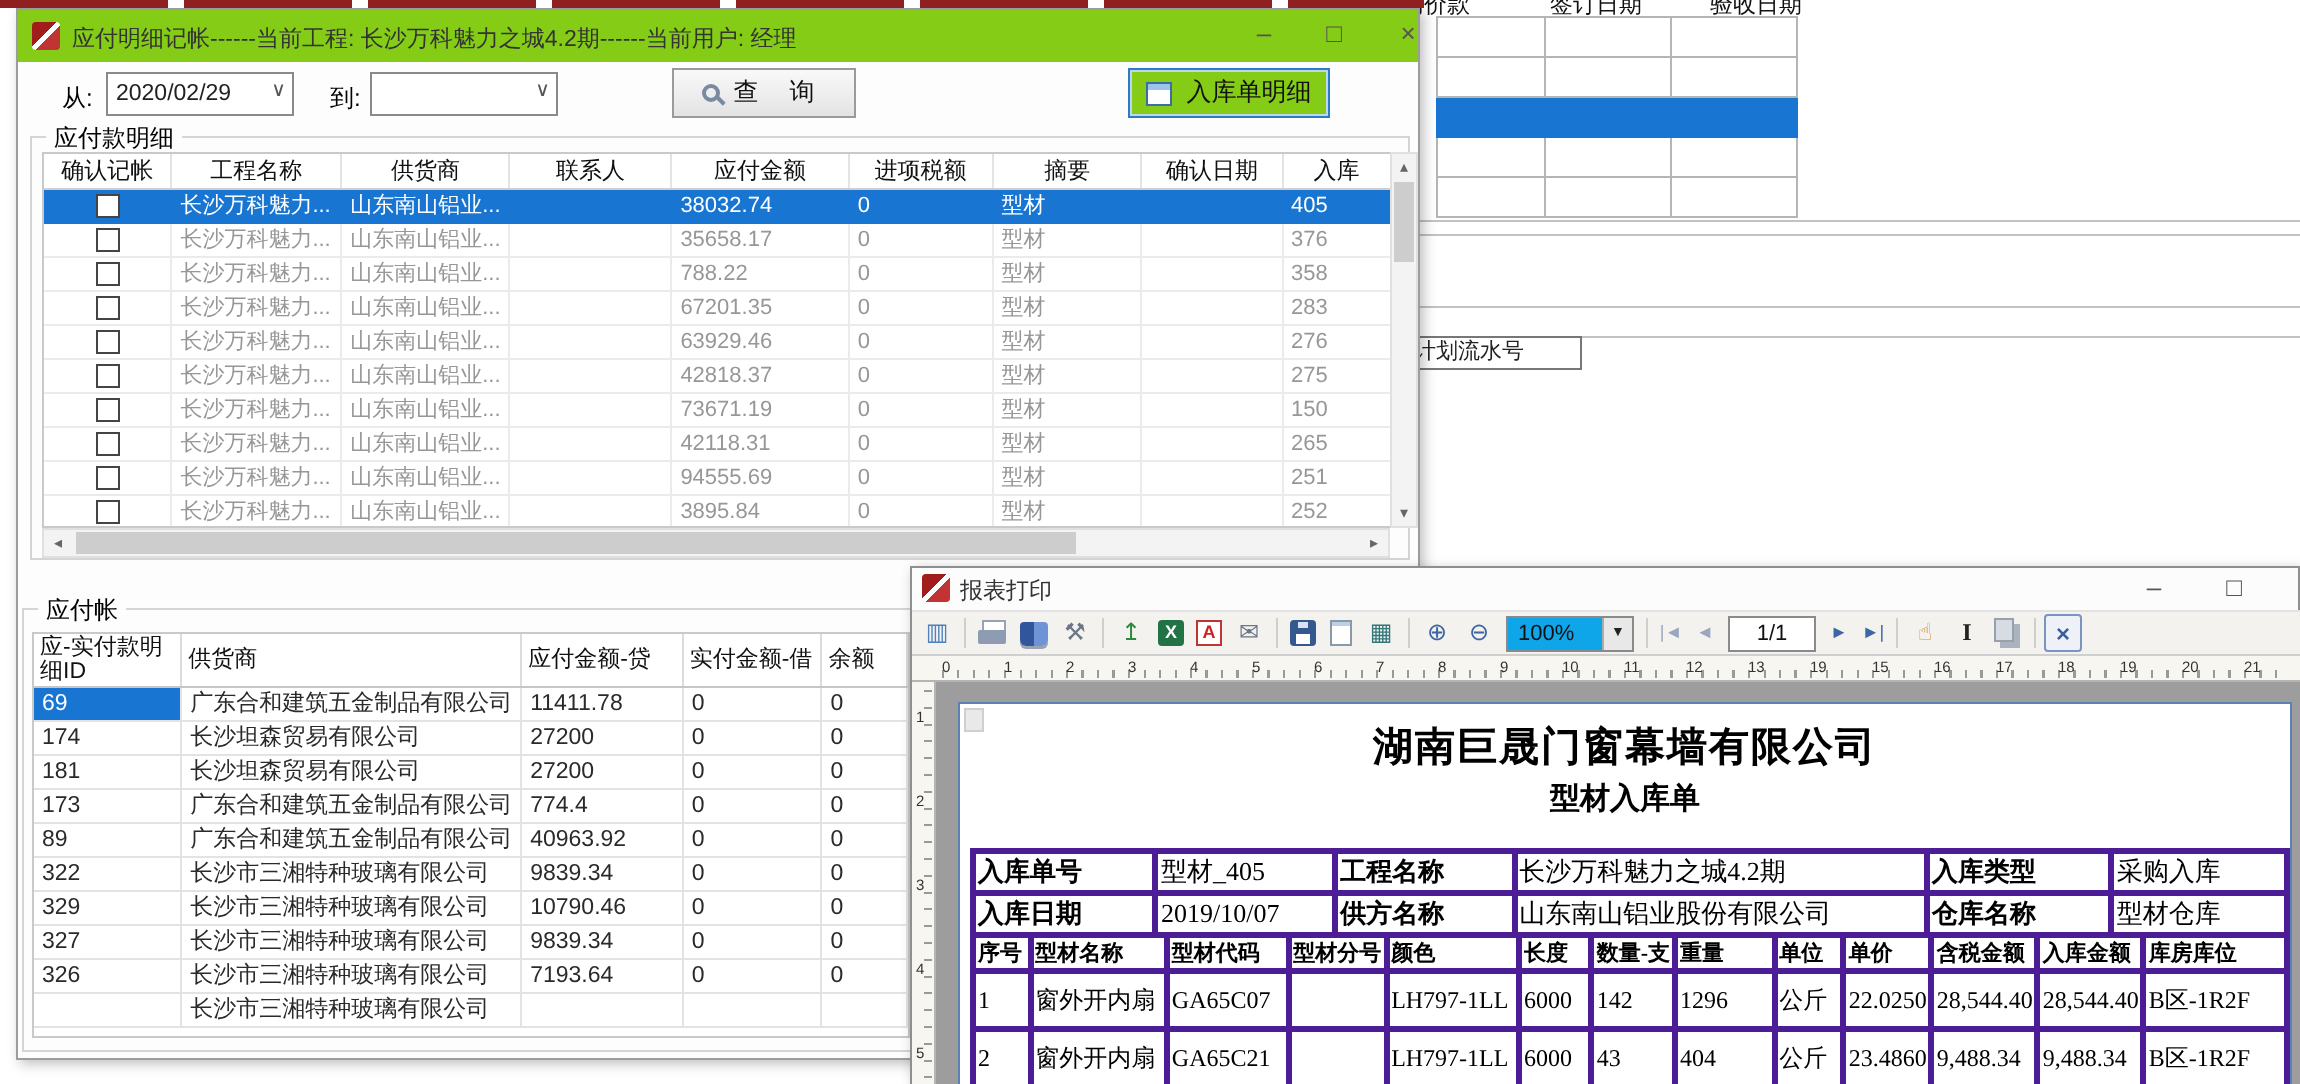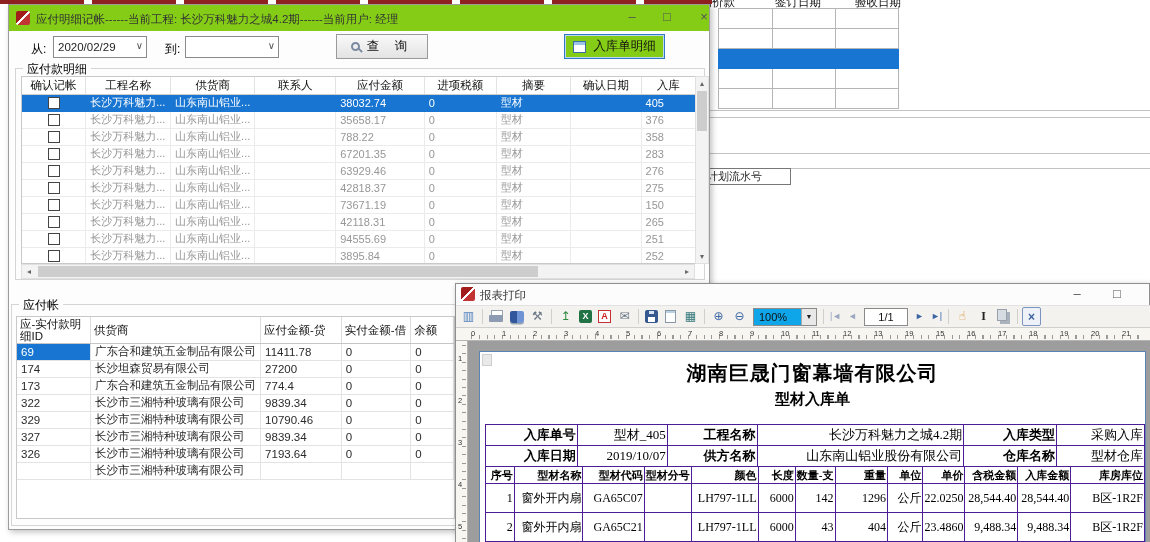--- a/index.html
+++ b/index.html
@@ -91,21 +91,21 @@
 .hruler::before{content:"";position:absolute;left:15px;right:10px;bottom:1px;height:4px;background:repeating-linear-gradient(90deg,#999 0 1px,transparent 1px 7.75px)}
 .vruler{position:absolute;left:0;top:57px;width:12px;height:202px;background:#f7f6f1;border-right:1px solid #b5b5b5;overflow:hidden}
 .vruler::before{content:"";position:absolute;top:4px;bottom:0;right:1px;width:4px;background:repeating-linear-gradient(180deg,#999 0 1px,transparent 1px 8.4px)}
 .rmark{position:absolute;font-size:7.5px;color:#333}
 .pagearea{position:absolute;left:12px;top:57px;width:683px;height:202px;background:#9d9d9d;overflow:hidden}
 .page{position:absolute;left:11px;top:10px;width:667px;height:280px;background:#fff;border:1px solid #5a82b5}
 .corner{position:absolute;left:2px;top:2px;width:10px;height:12px;background:#e9e9e9;border:1px solid #cfcfcf}
 .company{position:absolute;left:0;top:8px;width:100%;text-align:center;font-family:"Liberation Serif",serif;font-weight:bold;font-size:20px;letter-spacing:1px;color:#000}
 .doctitle{position:absolute;left:0;top:38px;width:100%;text-align:center;font-family:"Liberation Serif",serif;font-weight:bold;font-size:15px;color:#000}
 .rtable{position:absolute;left:5px;border-collapse:collapse;table-layout:fixed;font-family:"Liberation Serif",serif;color:#000;background:#fff}
-.rtable td,.rtable th{border:1px solid #4c1d95;text-align:right;overflow:hidden;white-space:nowrap;padding:0 1px}
+.rtable td,.rtable th{border:3px solid #4c1d95;text-align:left;overflow:hidden;white-space:nowrap;padding:0 1px}
 .info{top:72px}
 .info td{height:21px;font-size:13px}
 .info td.b{font-weight:bold}
 .detail{top:114px}
 .detail th{height:17px;font-weight:bold;font-size:11px}
 .detail td{height:29px;font-size:12px}
 </style>
 </head>
 <body>
 
@@ -372,23 +372,37 @@
               <td>0</td>
             </tr>
             <tr>
               <td>174</td>
               <td>长沙坦森贸易有限公司</td>
               <td>27200</td>
               <td>0</td>
               <td>0</td>
             </tr>
             <tr>
+              <td>181</td>
+              <td>长沙坦森贸易有限公司</td>
+              <td>27200</td>
+              <td>0</td>
+              <td>0</td>
+            </tr>
+            <tr>
               <td>173</td>
               <td>广东合和建筑五金制品有限公司</td>
               <td>774.4</td>
+              <td>0</td>
+              <td>0</td>
+            </tr>
+            <tr>
+              <td>89</td>
+              <td>广东合和建筑五金制品有限公司</td>
+              <td>40963.92</td>
               <td>0</td>
               <td>0</td>
             </tr>
             <tr>
               <td>322</td>
               <td>长沙市三湘特种玻璃有限公司</td>
               <td>9839.34</td>
               <td>0</td>
               <td>0</td>
             </tr>

